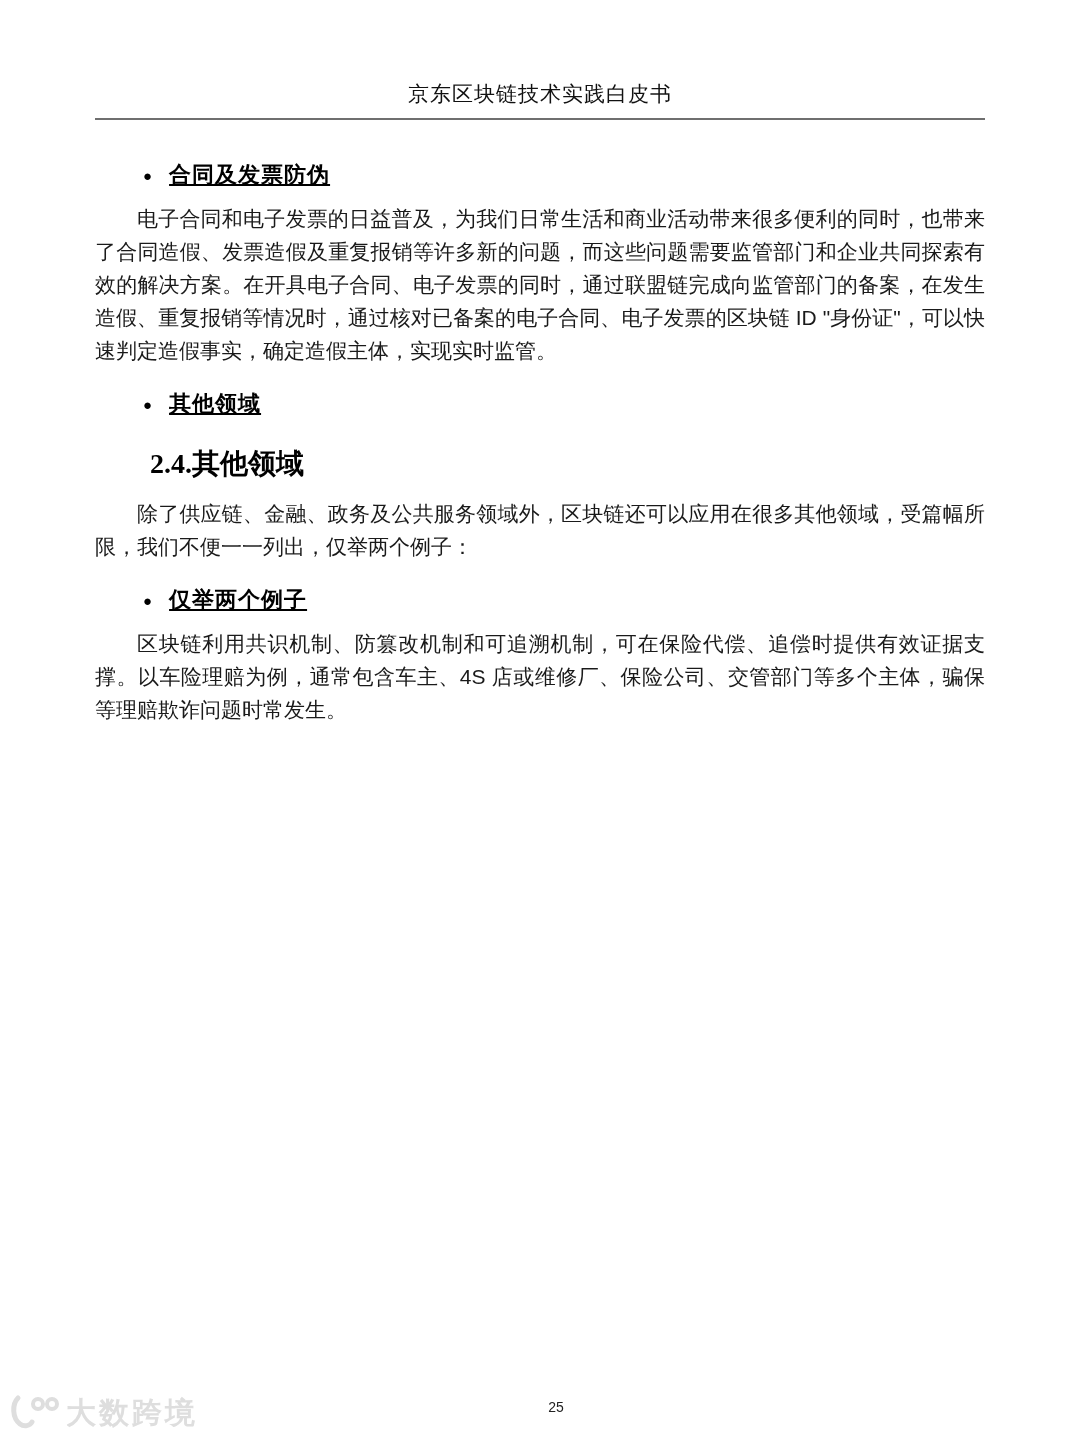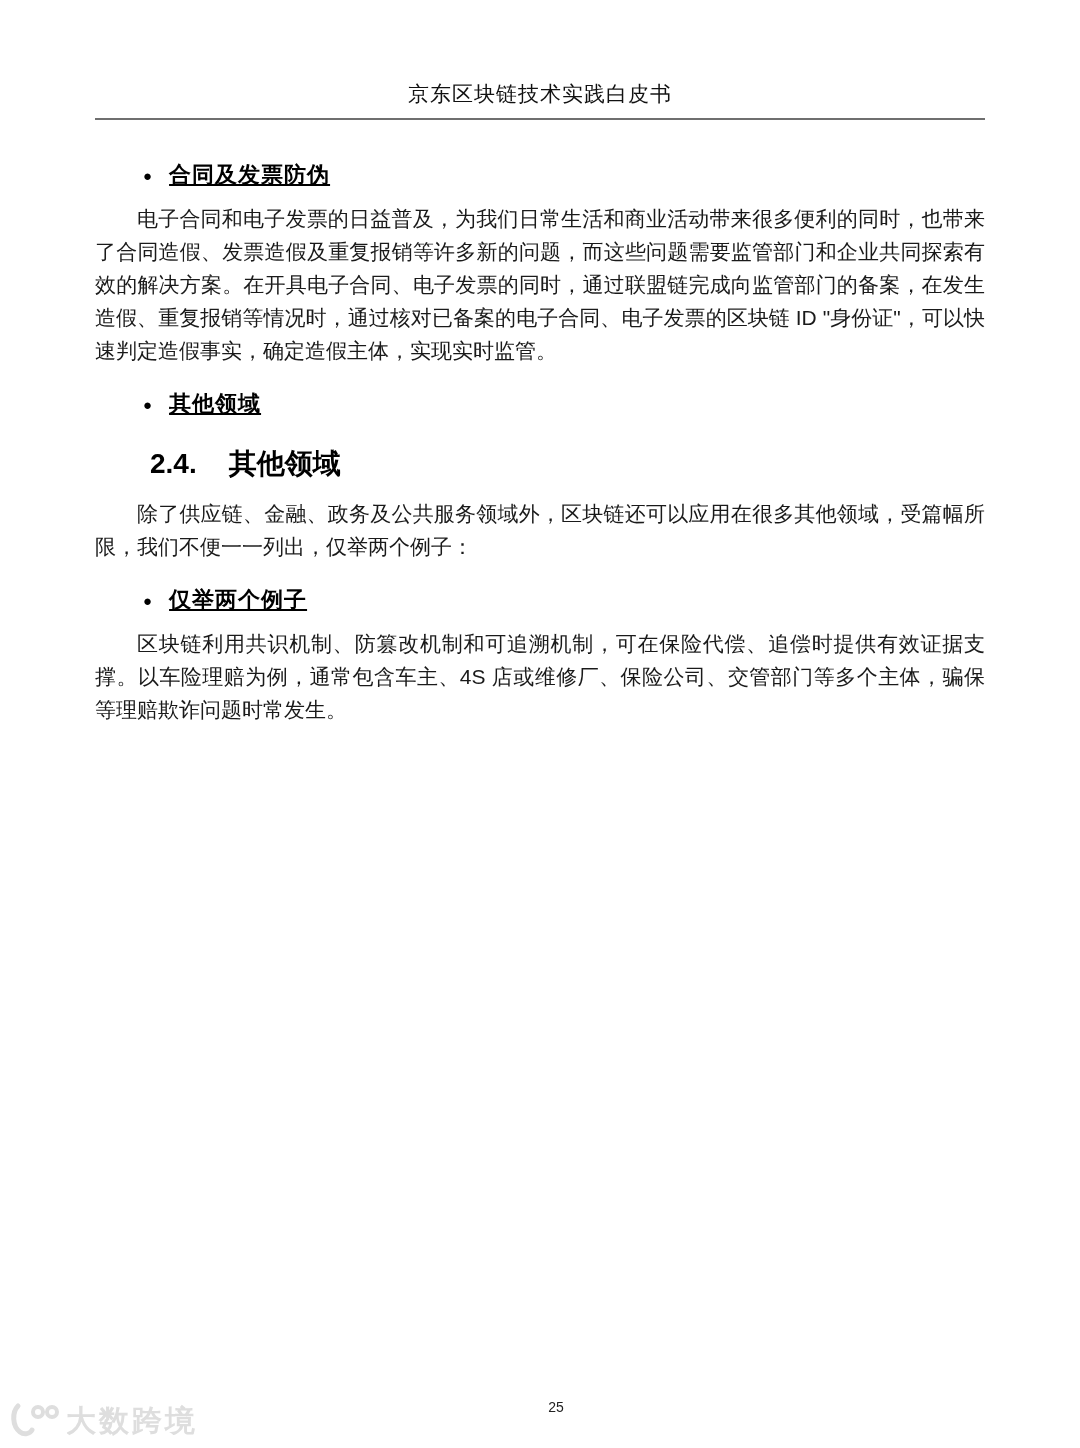--- a/index.html
+++ b/index.html
@@ -59,34 +59,34 @@
   .section-heading {
     display: flex;
     align-items: center;
     height: 58px;
     margin: 6px 0 4px 0;
     padding-left: 55px;
     font-size: 28px;
     font-weight: bold;
     color: #000000;
   }
-  .section-heading .num { margin-right: 32px; }
+  .section-heading .num { margin-right: 0; font-family: Liberation Serif, serif; }
   .page-number {
     position: absolute;
     bottom: 33px;
     left: 16px;
     width: 100%;
     text-align: center;
     font-size: 14px;
     color: #222222;
   }
   .watermark {
     position: absolute;
     left: 8px;
-    bottom: 6px;
+    bottom: 14px;
     display: flex;
     align-items: center;
     color: #dcdcdc;
     user-select: none;
   }
   .watermark .wm-icon { margin-right: 6px; }
   .watermark .wm-text {
     font-size: 30px;
     font-weight: bold;
     letter-spacing: 3px;

